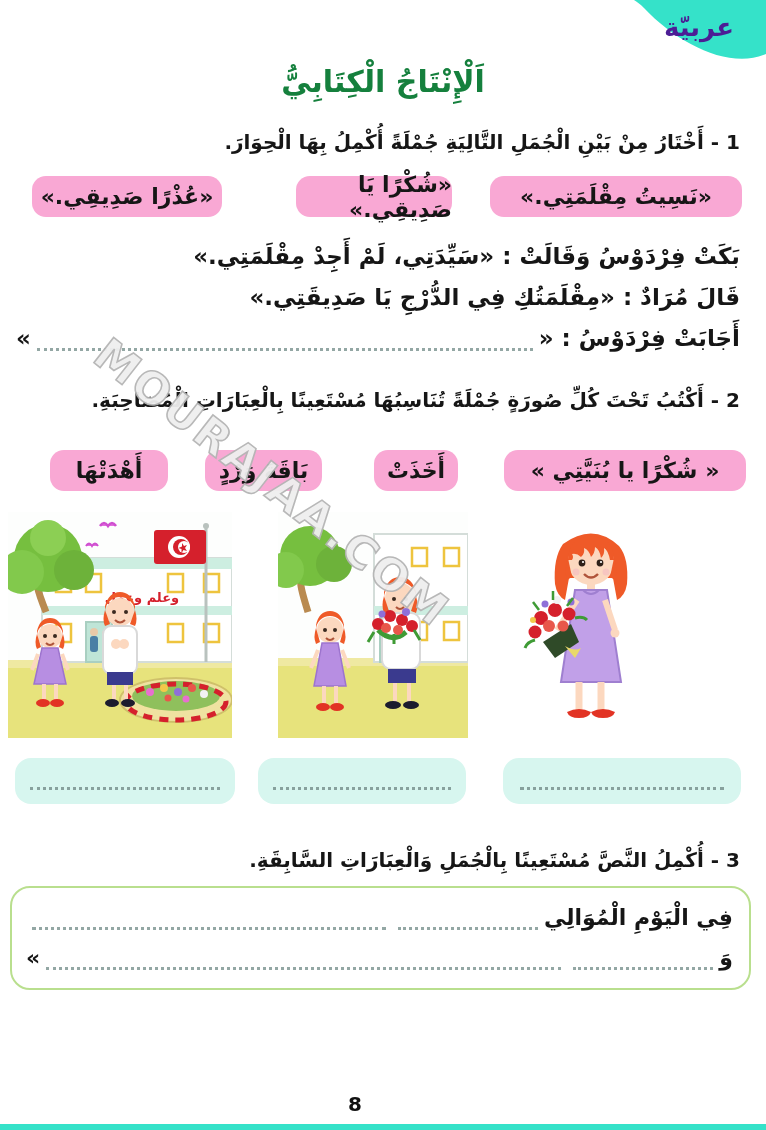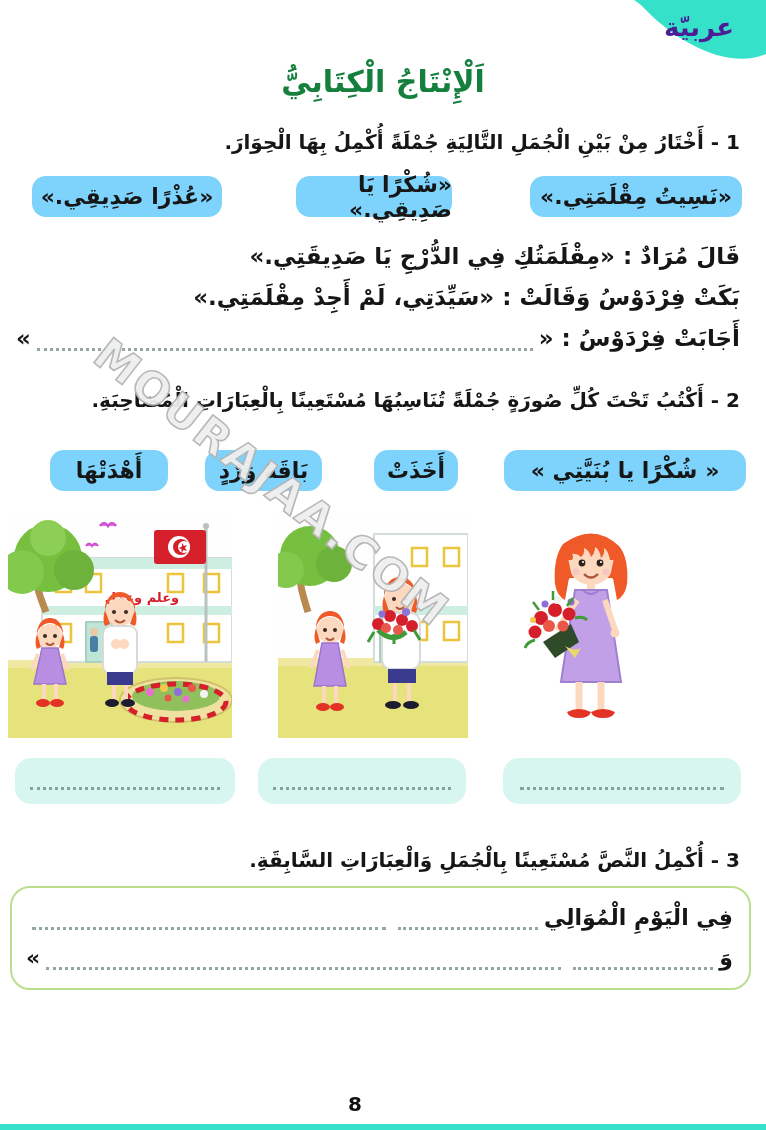--- a/index.html
+++ b/index.html
@@ -20,25 +20,25 @@
   
   .page-title{
     top:64px;left:0;width:100%;text-align:center;
     color:#15803d;font-size:30px;font-weight:bold;
   }
   .heading{
     right:26px;left:20px;font-size:20px;font-weight:bold;line-height:32px;
   }
   
   .chip{
-    position:absolute;height:41px;background:#7dd3fc;border-radius:14px;
+    position:absolute;height:41px;background:#f9a8d4;border-radius:14px;
     display:flex;align-items:center;justify-content:center;
     font-size:22px;font-weight:bold;direction:rtl;
   }
-  .row1 .c0{right:24px;width:212px;}
+  .row1 .c0{right:24px;width:252px;}
   .row1 .c1{right:314px;width:156px;}
   .row1 .c2{right:544px;width:190px;}
   .row2 .c0{right:20px;width:242px;}
   .row2 .c1{right:308px;width:84px;}
   .row2 .c2{right:444px;width:117px;}
   .row2 .c3{right:598px;width:118px;}
   
   .dialogue{top:236px;right:26px;left:16px;font-size:23px;font-weight:bold;line-height:41px;}
   .dline{direction:rtl;text-align:right;}
   .fillrow{display:flex;direction:rtl;align-items:flex-end;}
@@ -95,22 +95,22 @@
 
 <div class="abs heading rtl" style="top:126px;">1 - أَخْتَارُ مِنْ بَيْنِ الْجُمَلِ التَّالِيَةِ جُمْلَةً أُكْمِلُ بِهَا الْحِوَارَ.</div>
 
 <div class="row1">
   <div class="chip c0" style="top:176px;">«نَسِيتُ مِقْلَمَتِي.»</div>
   <div class="chip c1" style="top:176px;">«شُكْرًا يَا صَدِيقِي.»</div>
   <div class="chip c2" style="top:176px;">«عُذْرًا صَدِيقِي.»</div>
 </div>
 
 <div class="abs dialogue">
+  <div class="dline">بَكَتْ فِرْدَوْسُ وَقَالَتْ : «سَيِّدَتِي، لَمْ أَجِدْ مِقْلَمَتِي.»</div>
   <div class="dline">قَالَ مُرَادٌ : «مِقْلَمَتُكِ فِي الدُّرْجِ يَا صَدِيقَتِي.»</div>
-  <div class="dline">بَكَتْ فِرْدَوْسُ وَقَالَتْ : «سَيِّدَتِي، لَمْ أَجِدْ مِقْلَمَتِي.»</div>
   <div class="fillrow">
     <span class="txt">أَجَابَتْ فِرْدَوْسُ : «</span>
     <span class="dots"></span>
     <span class="txt">»</span>
   </div>
 </div>
 
 <div class="abs heading rtl" style="top:384px;">2 - أَكْتُبُ تَحْتَ كُلِّ صُورَةٍ جُمْلَةً تُنَاسِبُهَا مُسْتَعِينًا بِالْعِبَارَاتِ الْمُصَاحِبَةِ.</div>
 
 <div class="row2">

